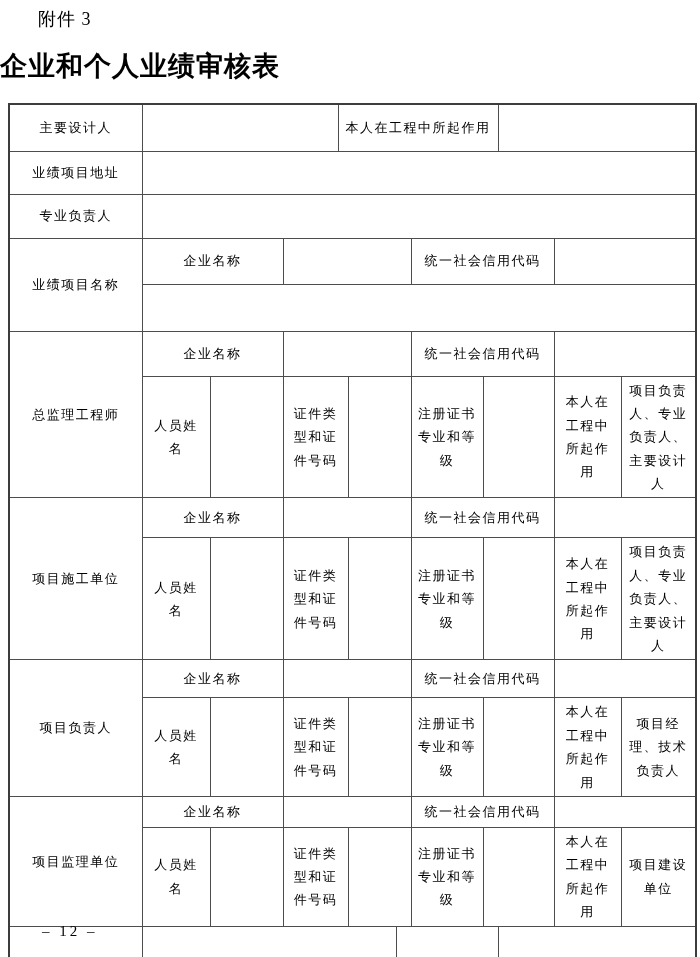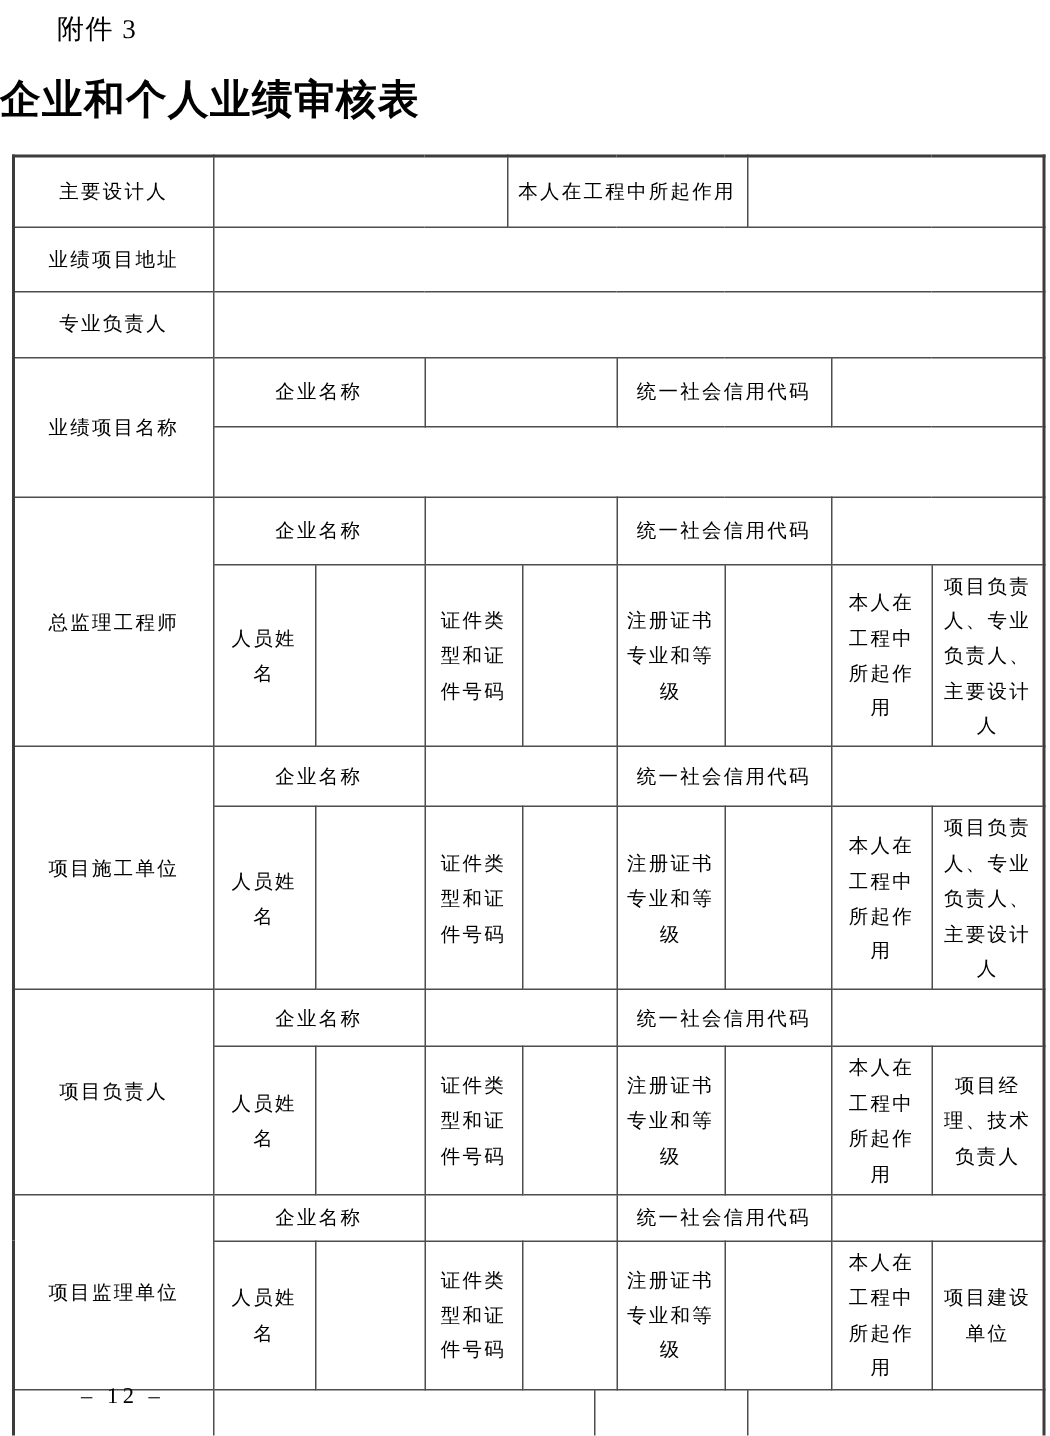--- a/index.html
+++ b/index.html
@@ -25,21 +25,21 @@
     border: 2px solid #3c3c3c;
   }
   table.form td {
     border: 1px solid #4d4d4d;
     text-align: center; vertical-align: middle;
     font-size: 13px; letter-spacing: 1.5px; line-height: 1.8;
     padding: 2px 5px; overflow: hidden;
     word-break: break-all;
   }
   .pageno {
-    position: absolute; top: 923px; left: 54px;
+    position: absolute; top: 923px; left: 42px;
     font-size: 15px; letter-spacing: 3px;
   }
 </style>
 </head>
 <body>
 
 <div class="attachment">附件 3</div>
 <div class="doc-title">企业和个人业绩审核表</div>
 
 <table class="form">

